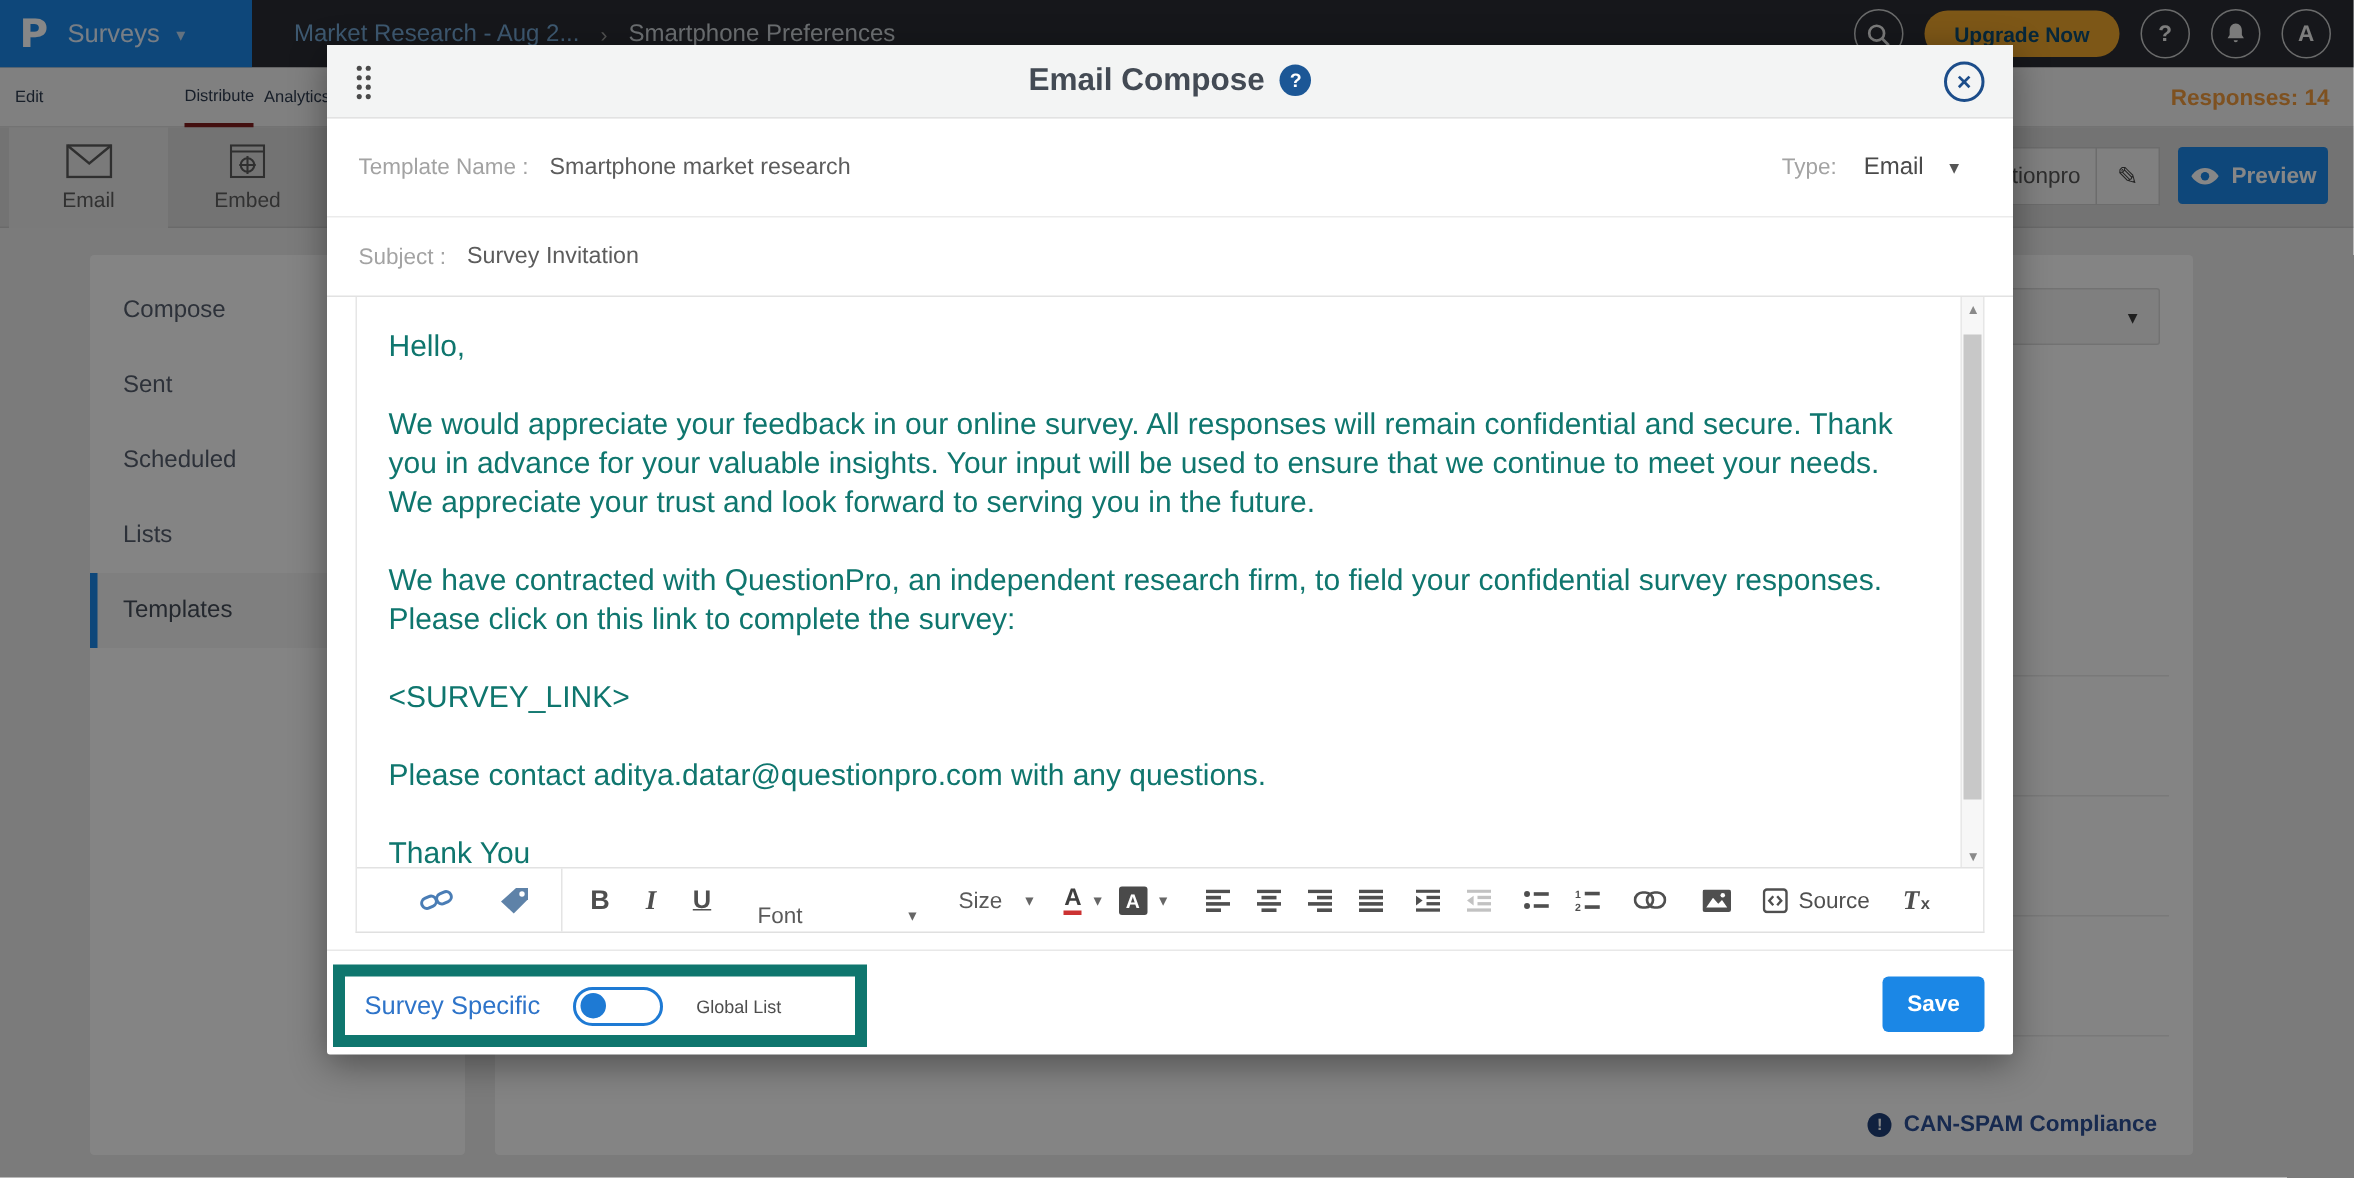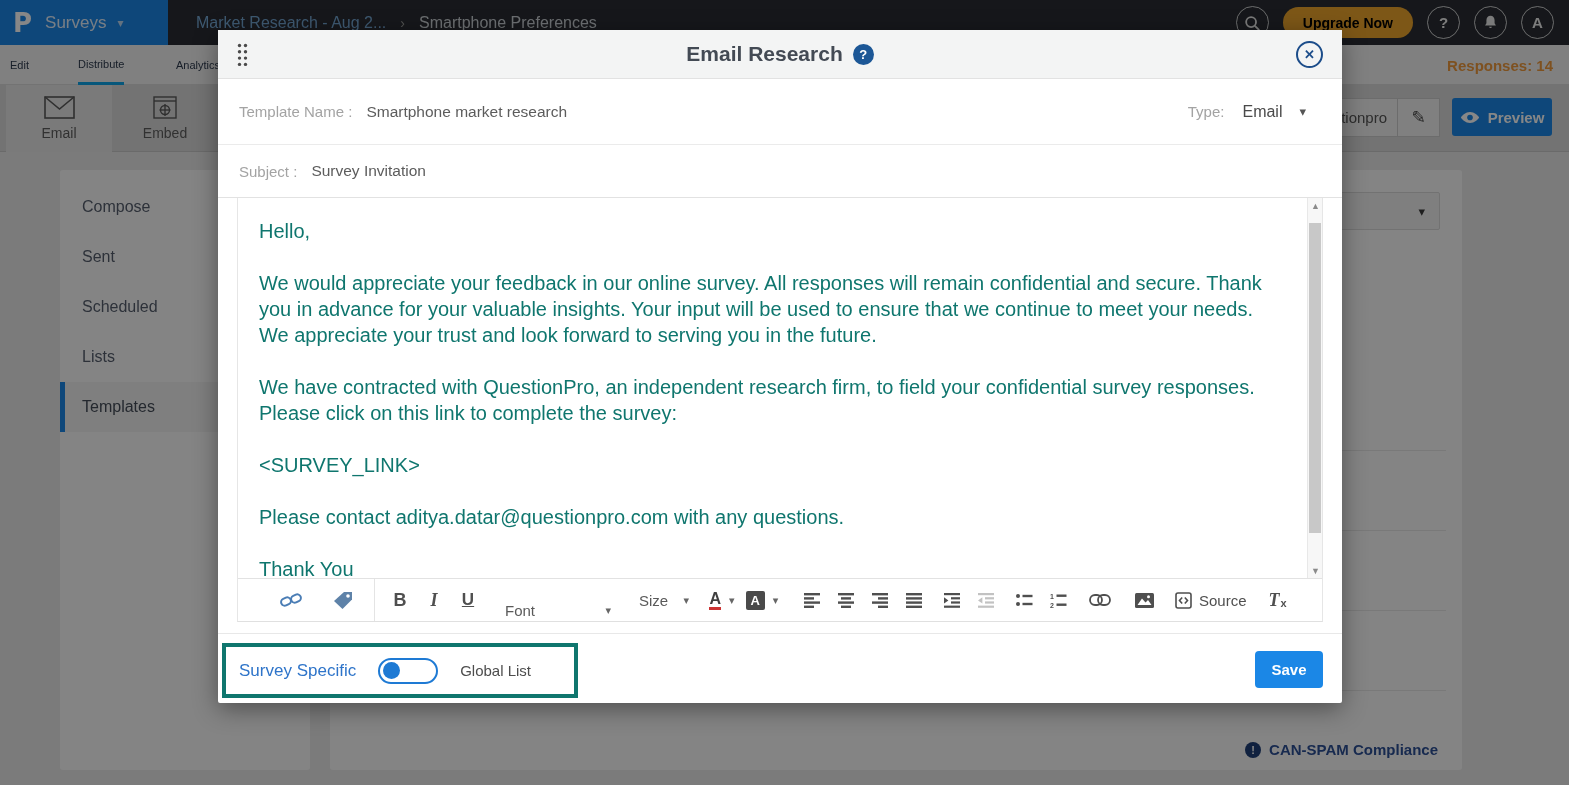--- a/index.html
+++ b/index.html
@@ -17,24 +17,24 @@
   .brand-label { color:#e3eefb; font-size:17px; margin-left:13px; }
   .brand-caret { color:#bcd7f2; font-size:12px; margin-left:11px; }
   .breadcrumb { position:absolute; left:196px; top:0; height:45px; display:flex; align-items:center; gap:14px; font-size:16px; }
   .crumb-folder { color:#75a8d6; }
   .crumb-sep { color:#9a9a9a; font-size:14px; }
   .crumb-name { color:#cdd2d7; }
   .topbar-right { position:absolute; right:15px; top:0; height:45px; display:flex; align-items:center; gap:14px; }
   .circle-btn { width:33px; height:33px; border:1.5px solid rgba(255,255,255,.75); border-radius:50%;
     display:flex; align-items:center; justify-content:center; color:#ececec; font-size:15px; font-weight:bold; }
   .upgrade-btn { height:31px; padding:0 20px; background:#eda52d; border:none; border-radius:16px;
-    color:#000000; font-size:14px; font-weight:bold; display:flex; align-items:center; }
+    color:#0c4a6e; font-size:14px; font-weight:bold; display:flex; align-items:center; }
   .tabrow { position:absolute; left:0; top:45px; width:1569px; height:40px; background:#f1f1f2; border-bottom:1px solid #d9d9d9; }
   .tab { position:absolute; top:0; height:40px; display:flex; align-items:center; font-size:11px; color:#2e3b4e; }
-  .tab.active { border-bottom:3px solid #0ea5e9; }
+  .tab.active { border-bottom:3px solid #7f1d1d;margin-left:45px; }
   .responses { position:absolute; right:16px; top:0; height:40px; display:flex; align-items:center;
     font-size:15px; color:#ef9a3d; font-weight:bold; }
   .channelbar { position:absolute; left:0; top:85px; width:1569px; height:67px; background:#dadada; border-bottom:1px solid #c9c9c9; }
   .channel-cell { position:absolute; top:0; width:106px; height:67px; display:flex; flex-direction:column;
     align-items:center; justify-content:center; gap:6px; color:#5e5e5e; font-size:14px; }
   .channel-cell.selected { background:#e6e6e6; }
   .sidebar { position:absolute; left:60px; top:170px; width:250px; height:600px; background:#fafafa; border-radius:3px; }
   .side-item { position:relative; height:50px; display:flex; align-items:center; padding-left:22px;
     font-size:16px; color:#555e6d; margin-top:0; }
   .side-item:first-child { margin-top:12px; }
@@ -95,24 +95,24 @@
   .tb-select { display:flex; align-items:center; justify-content:space-between; height:30px; padding:0 6px; color:#5a5a5a; font-size:15px; }
   .tb-caret { color:#666; font-size:11px; margin-left:8px; }
   .font-sel { width:118px;margin-top:20px; } .size-sel { width:62px; }
   .color-a { font-size:16px; font-weight:bold; color:#3f3f3f; border-bottom:3px solid #cc3333; line-height:17px; }
   .bg-a { width:19px; height:19px; background:#4a4a4a; border-radius:2px; color:#fff; font-size:13px; font-weight:bold;
     display:flex; align-items:center; justify-content:center; }
   .src-label { font-size:15px; color:#4f4f4f; margin-left:7px; }
   .clear-t { font-family:"Liberation Serif",serif; font-style:italic; font-weight:bold; font-size:18px; }
   .clear-x { font-size:11px; font-weight:bold; margin:6px 0 0 1px; }
   .m-footer { position:relative; height:70px; border-top:1px solid #e8e8e8; margin-top:11px; }
-  .red-box { position:absolute; left:4px; top:9px; width:356px; height:55px; border:4px solid #0f766e;
+  .red-box { position:absolute; left:4px; top:9px; width:356px; height:55px; border:8px solid #0f766e;
     display:flex; align-items:center; padding-left:13px; gap:0; }
   .ss-label { color:#2e74c9; font-size:17px; }
-  .gl-label { color:#4d4d4d; font-size:15px; }
+  .gl-label { color:#4d4d4d; font-size:12px; }
   .toggle { position:relative; width:60px; height:26px; border:2px solid #1e7ad4; border-radius:14px; background:#fff; margin:0 22px; }
   .knob { position:absolute; left:3px; top:2.5px; width:17px; height:17px; border-radius:50%; background:#1e7ad4; }
   .save-btn { position:absolute; right:19px; top:17px; width:68px; height:37px; background:#1b87e6; border:none;
     border-radius:4px; color:#fff; font-size:15px; font-weight:bold; display:flex; align-items:center; justify-content:center; }
   svg { display:block; }
 </style>
 </head>
 <body>
 
 <div class="app">
@@ -224,21 +224,21 @@
           <circle cx="2.5" cy="2.5" r="1.7"></circle>
           <circle cx="8.5" cy="2.5" r="1.7"></circle>
           <circle cx="2.5" cy="8.8" r="1.7"></circle>
           <circle cx="8.5" cy="8.8" r="1.7"></circle>
           <circle cx="2.5" cy="15.1" r="1.7"></circle>
           <circle cx="8.5" cy="15.1" r="1.7"></circle>
           <circle cx="2.5" cy="21.4" r="1.7"></circle>
           <circle cx="8.5" cy="21.4" r="1.7"></circle>
         </svg>
     </span>
-    <h2 class="m-title"><span>Email Research</span><span class="help-circle">?</span></h2>
+    <h2 class="m-title"><span>Email Compose</span><span class="help-circle">?</span></h2>
     <button class="close-btn">
         <span>✕</span>
       </button>
   </div>
 
   <div class="field-row row1">
     <span class="f-label">Template Name :</span>
     <span class="f-value">Smartphone market research</span>
     <div class="type-wrap">
       <span class="f-label">Type:</span>

